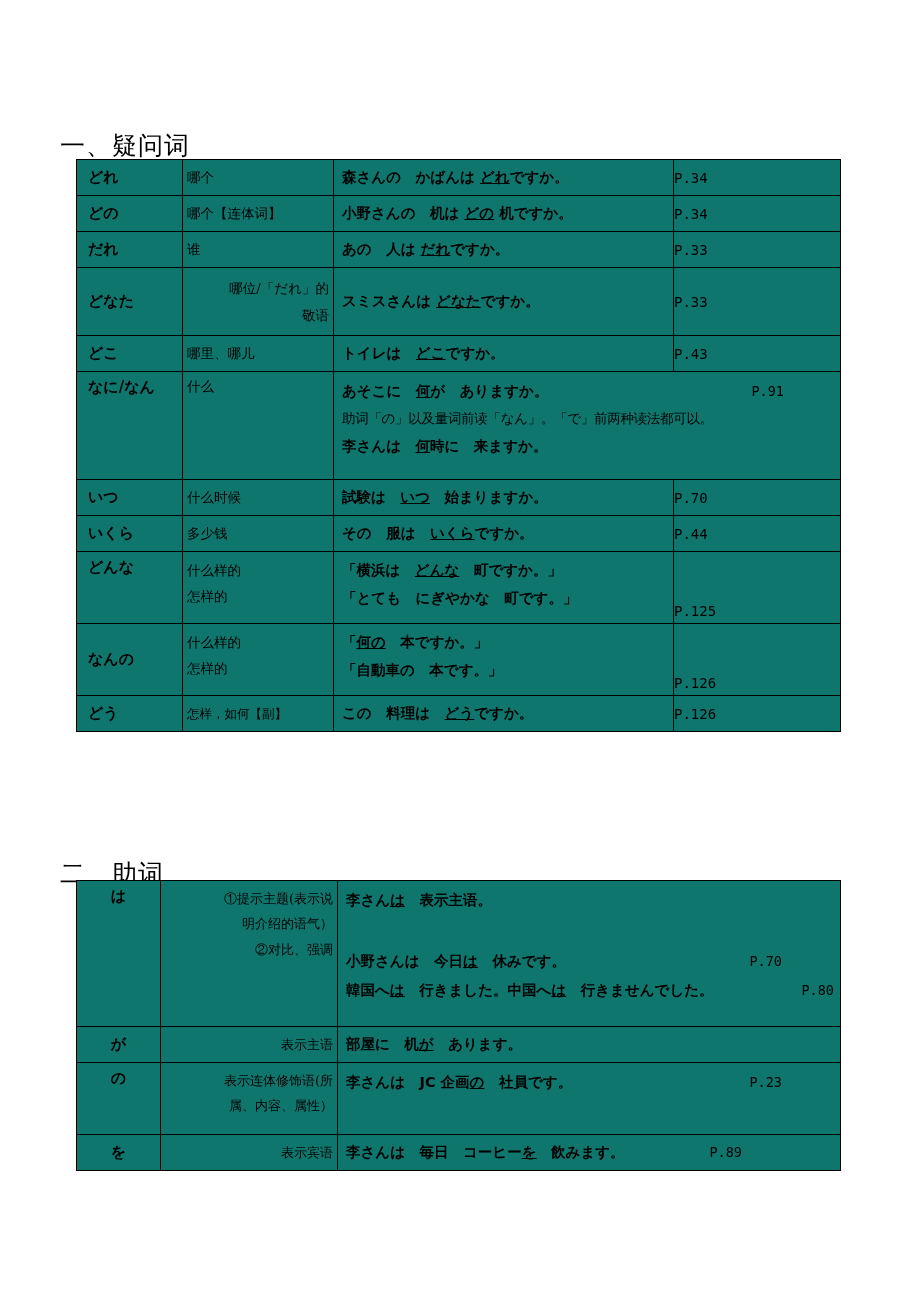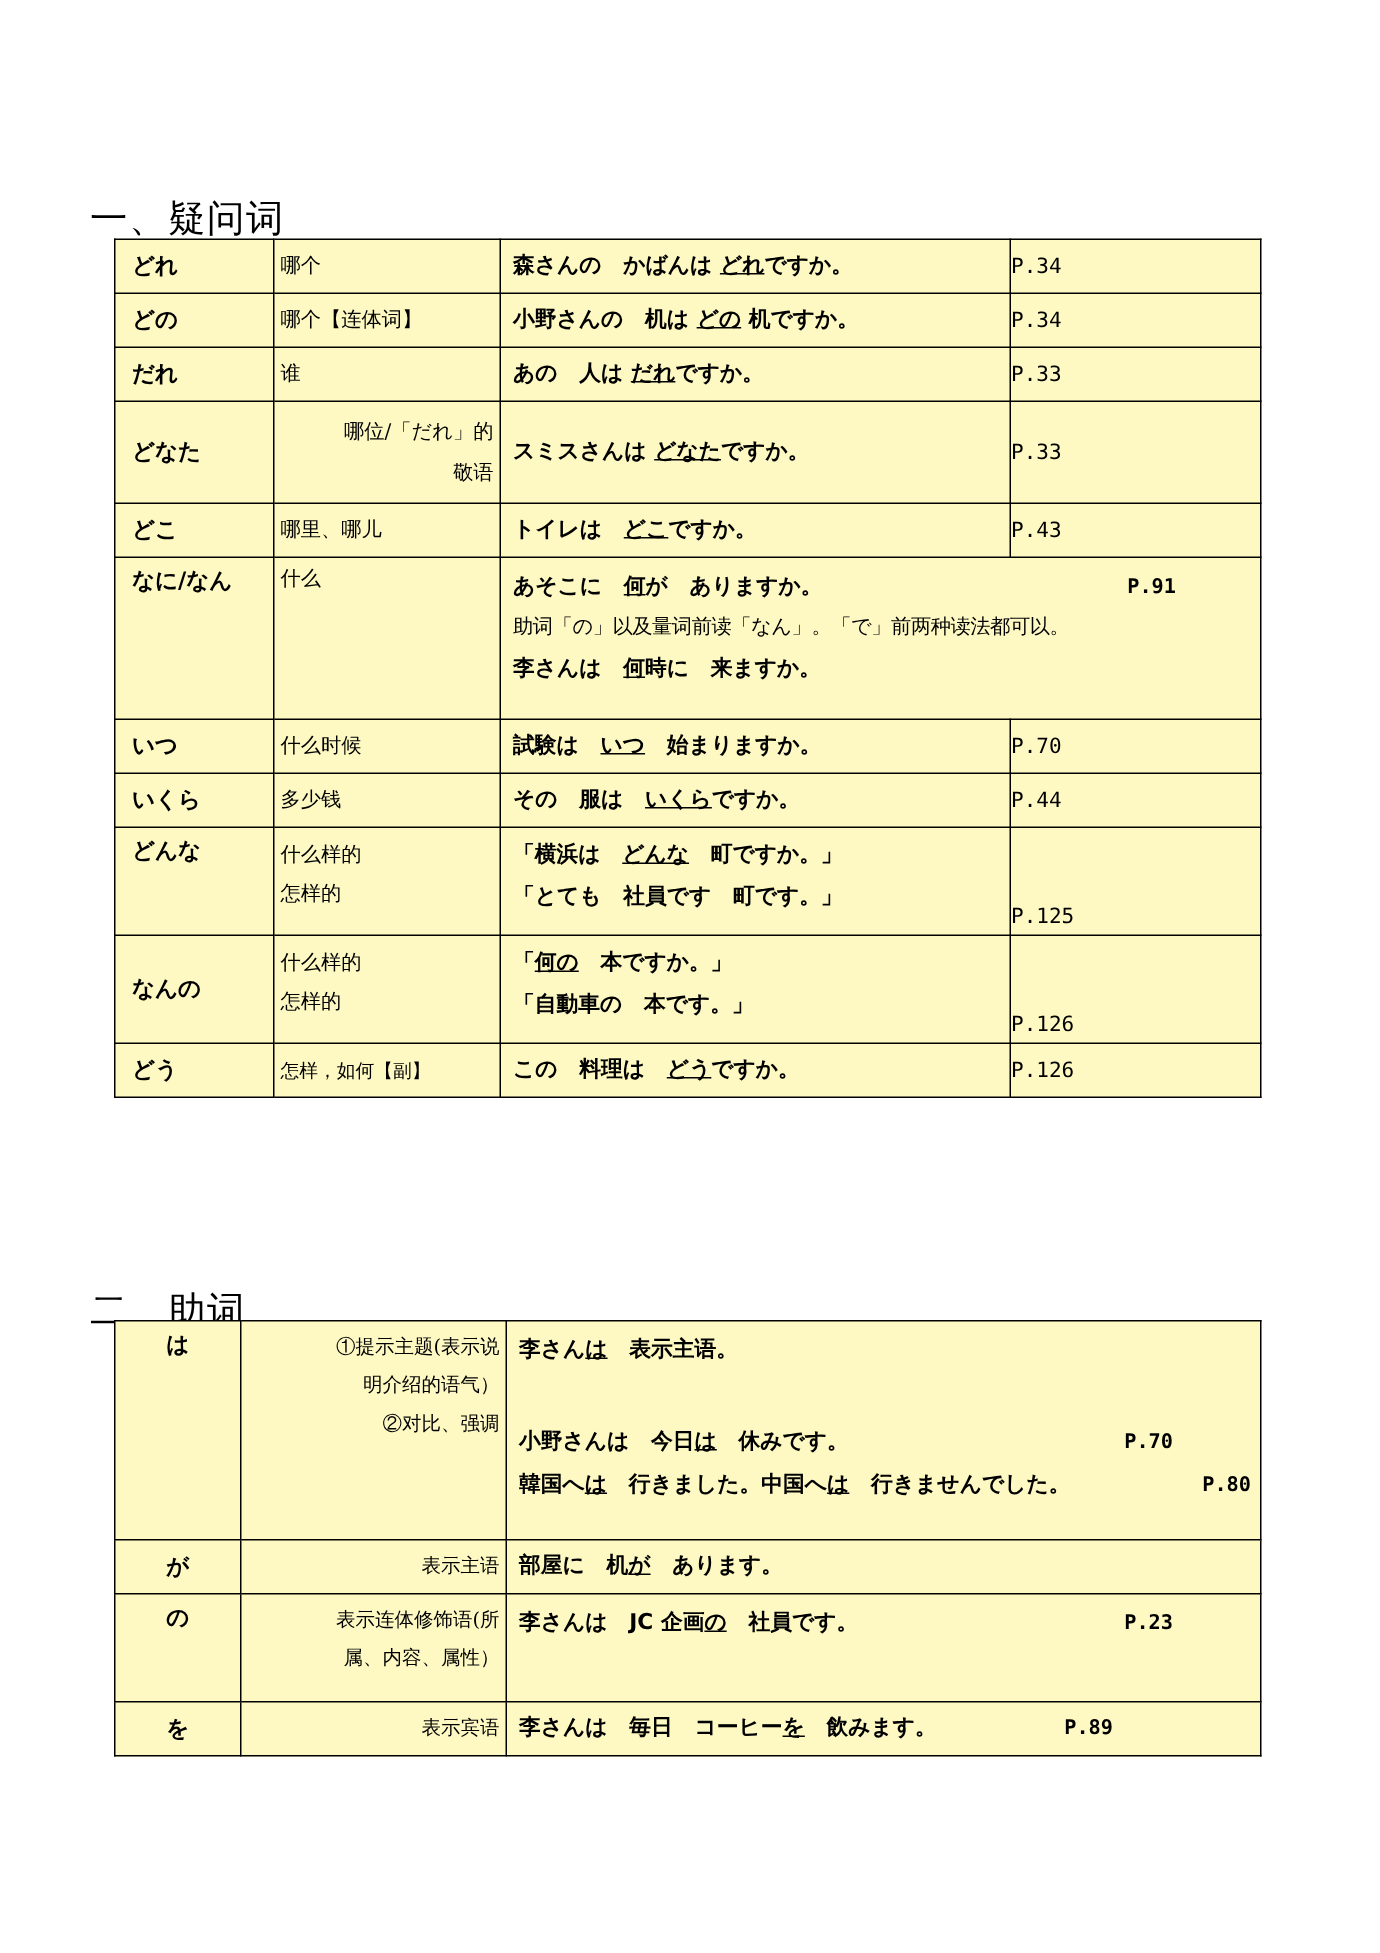--- a/index.html
+++ b/index.html
@@ -33,21 +33,21 @@
     white-space: nowrap;
   }
   #heading-1 { top: 112px; }
   #heading-2 { top: 840px; }
 
   
   table.grammar-table {
     position: absolute;
     border-collapse: collapse;
     table-layout: fixed;
-    background: #fef9c3;
+    background: #0f766e;
   }
   table.grammar-table td {
     border: 1px solid #000000;
     padding: 0;
     vertical-align: middle;
   }
 
   #table-questions {
     left: 76px;
     top: 159px;
@@ -102,21 +102,21 @@
     align-items: baseline;
     width: 100%;
   }
   .ex-text {
     flex: 0 0 auto;
     white-space: nowrap;
   }
   .ex-ref {
     font-family: "DejaVu Sans Mono", "Liberation Mono", monospace;
     font-size: 13.5px;
-    font-weight: bold;
+    font-weight: normal;
     white-space: nowrap;
     text-align: right;
   }
   .ex-spacer { flex: 1 1 auto; }
 
   .note-line {
     font-family: "DejaVu Serif", "Liberation Serif", serif;
     font-size: 13.5px;
     font-weight: normal;
     white-space: nowrap;
@@ -216,21 +216,21 @@
       </tr>
 
       <tr style="height:72px">
         <td class="cell-term va-top" style="padding-top:6px !important">どんな</td>
         <td class="cell-meaning va-top" style="padding-top:5px !important;line-height:1.95">
             <span class="meaning-line">什么样的</span>
             <span class="meaning-line">怎样的</span>
           </td>
         <td class="cell-example va-top" style="padding-top:4px !important">
           <div><span>「横浜は　</span><u class="marked">どんな</u><span>　町ですか。」</span></div>
-          <div><span>「とても　社員です　町です。」</span></div>
+          <div><span>「とても　にぎやかな　町です。」</span></div>
         </td>
         <td class="cell-page" style="vertical-align:bottom;padding-bottom:4px !important">P.125</td>
       </tr>
 
       <tr style="height:72px">
         <td class="cell-term va-mid">なんの</td>
         <td class="cell-meaning va-top" style="padding-top:5px !important;line-height:1.95">
             <span class="meaning-line">什么样的</span>
             <span class="meaning-line">怎样的</span>
           </td>

